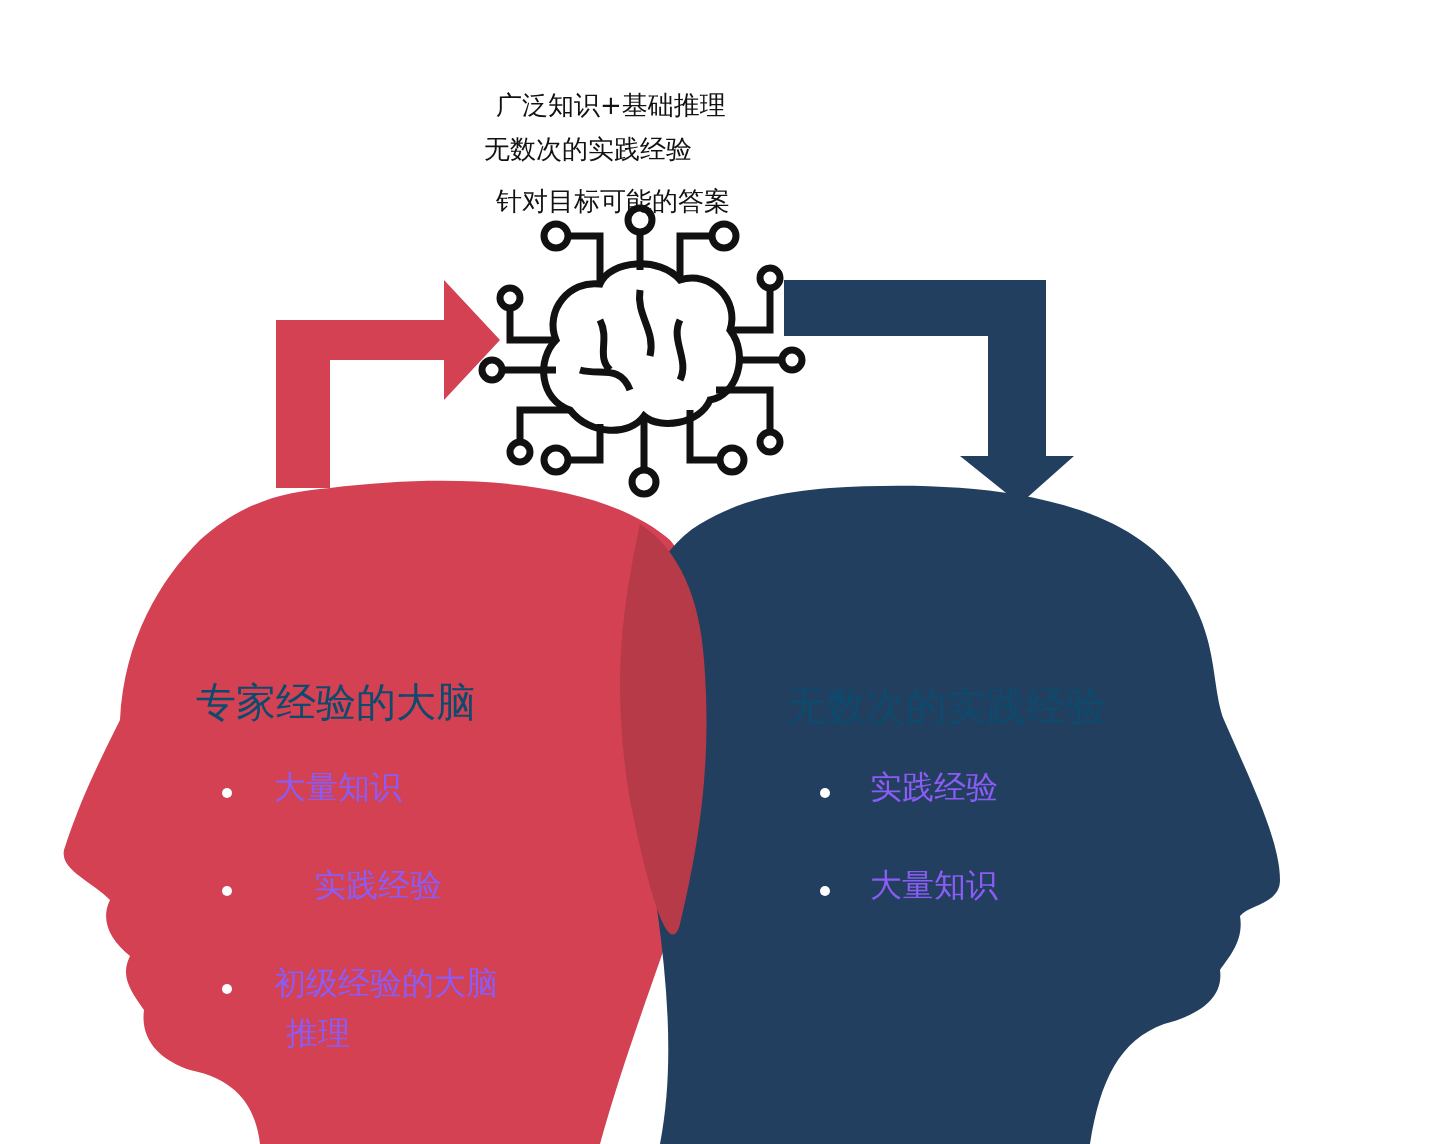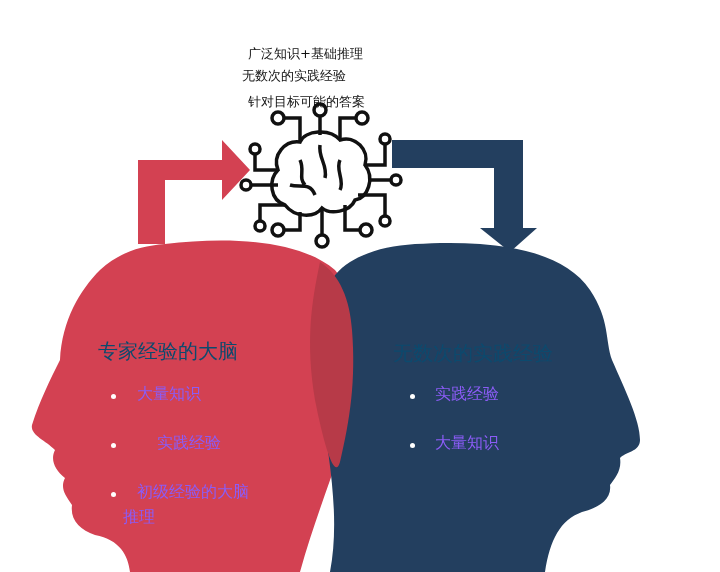--- a/index.html
+++ b/index.html
@@ -52,19 +52,19 @@
 <div class="caption" style="left:242px;top:68px;">无数次的实践经验</div>
 <div class="caption" style="left:248px;top:94px;">针对目标可能的答案</div>
 
 <div class="title" style="left:98px;top:338px;">专家经验的大脑</div>
 <div class="dot" style="left:111px;top:394px;"></div>
 <div class="bul" style="left:137px;top:383px;">大量知识</div>
 <div class="dot" style="left:111px;top:443px;"></div>
 <div class="bul" style="left:137px;top:432px;margin-left:20px;">实践经验</div>
 <div class="dot" style="left:111px;top:492px;"></div>
 <div class="bul" style="left:137px;top:481px;">初级经验的大脑</div>
-<div class="bul" style="left:123px;top:506px;text-align:center;">推理</div>
+<div class="bul" style="left:143px;top:506px;text-align:center;">推理</div>
 
 <div class="title" style="left:393px;top:340px;">无数次的实践经验</div>
 <div class="dot" style="left:410px;top:394px;"></div>
 <div class="bul" style="left:435px;top:383px;">实践经验</div>
 <div class="dot" style="left:410px;top:443px;"></div>
 <div class="bul" style="left:435px;top:432px;">大量知识</div>
 
 </body></html>

